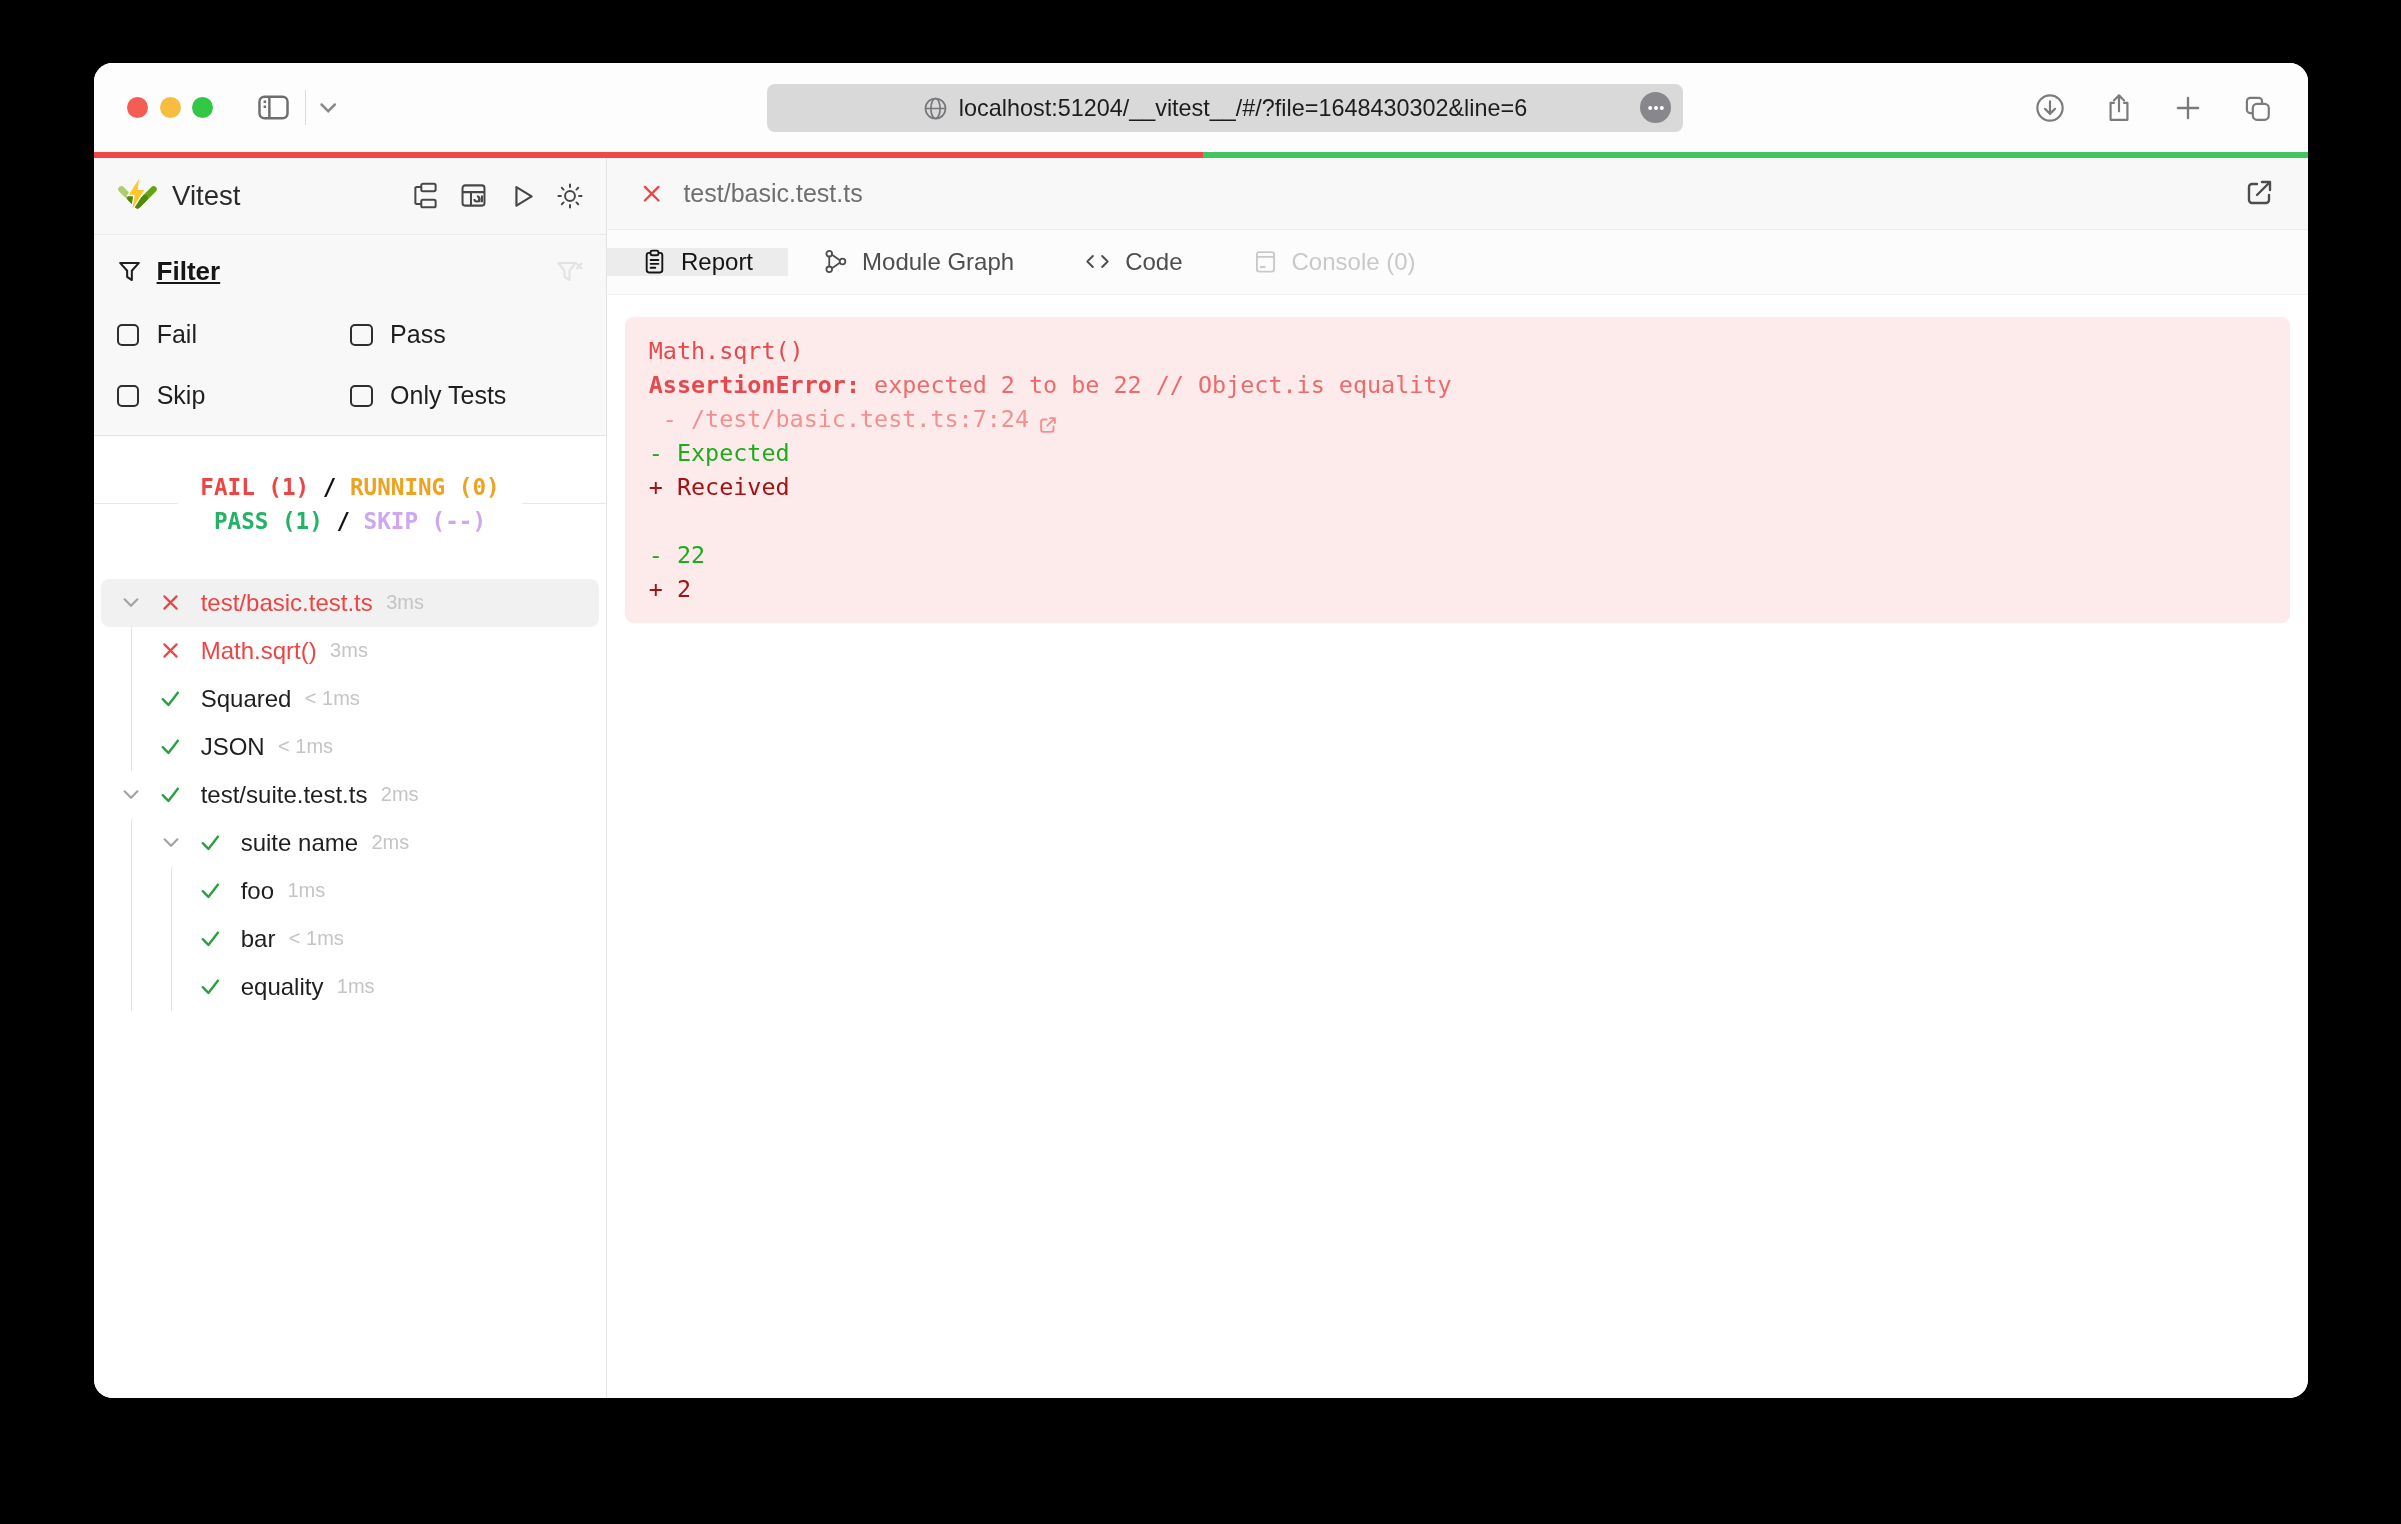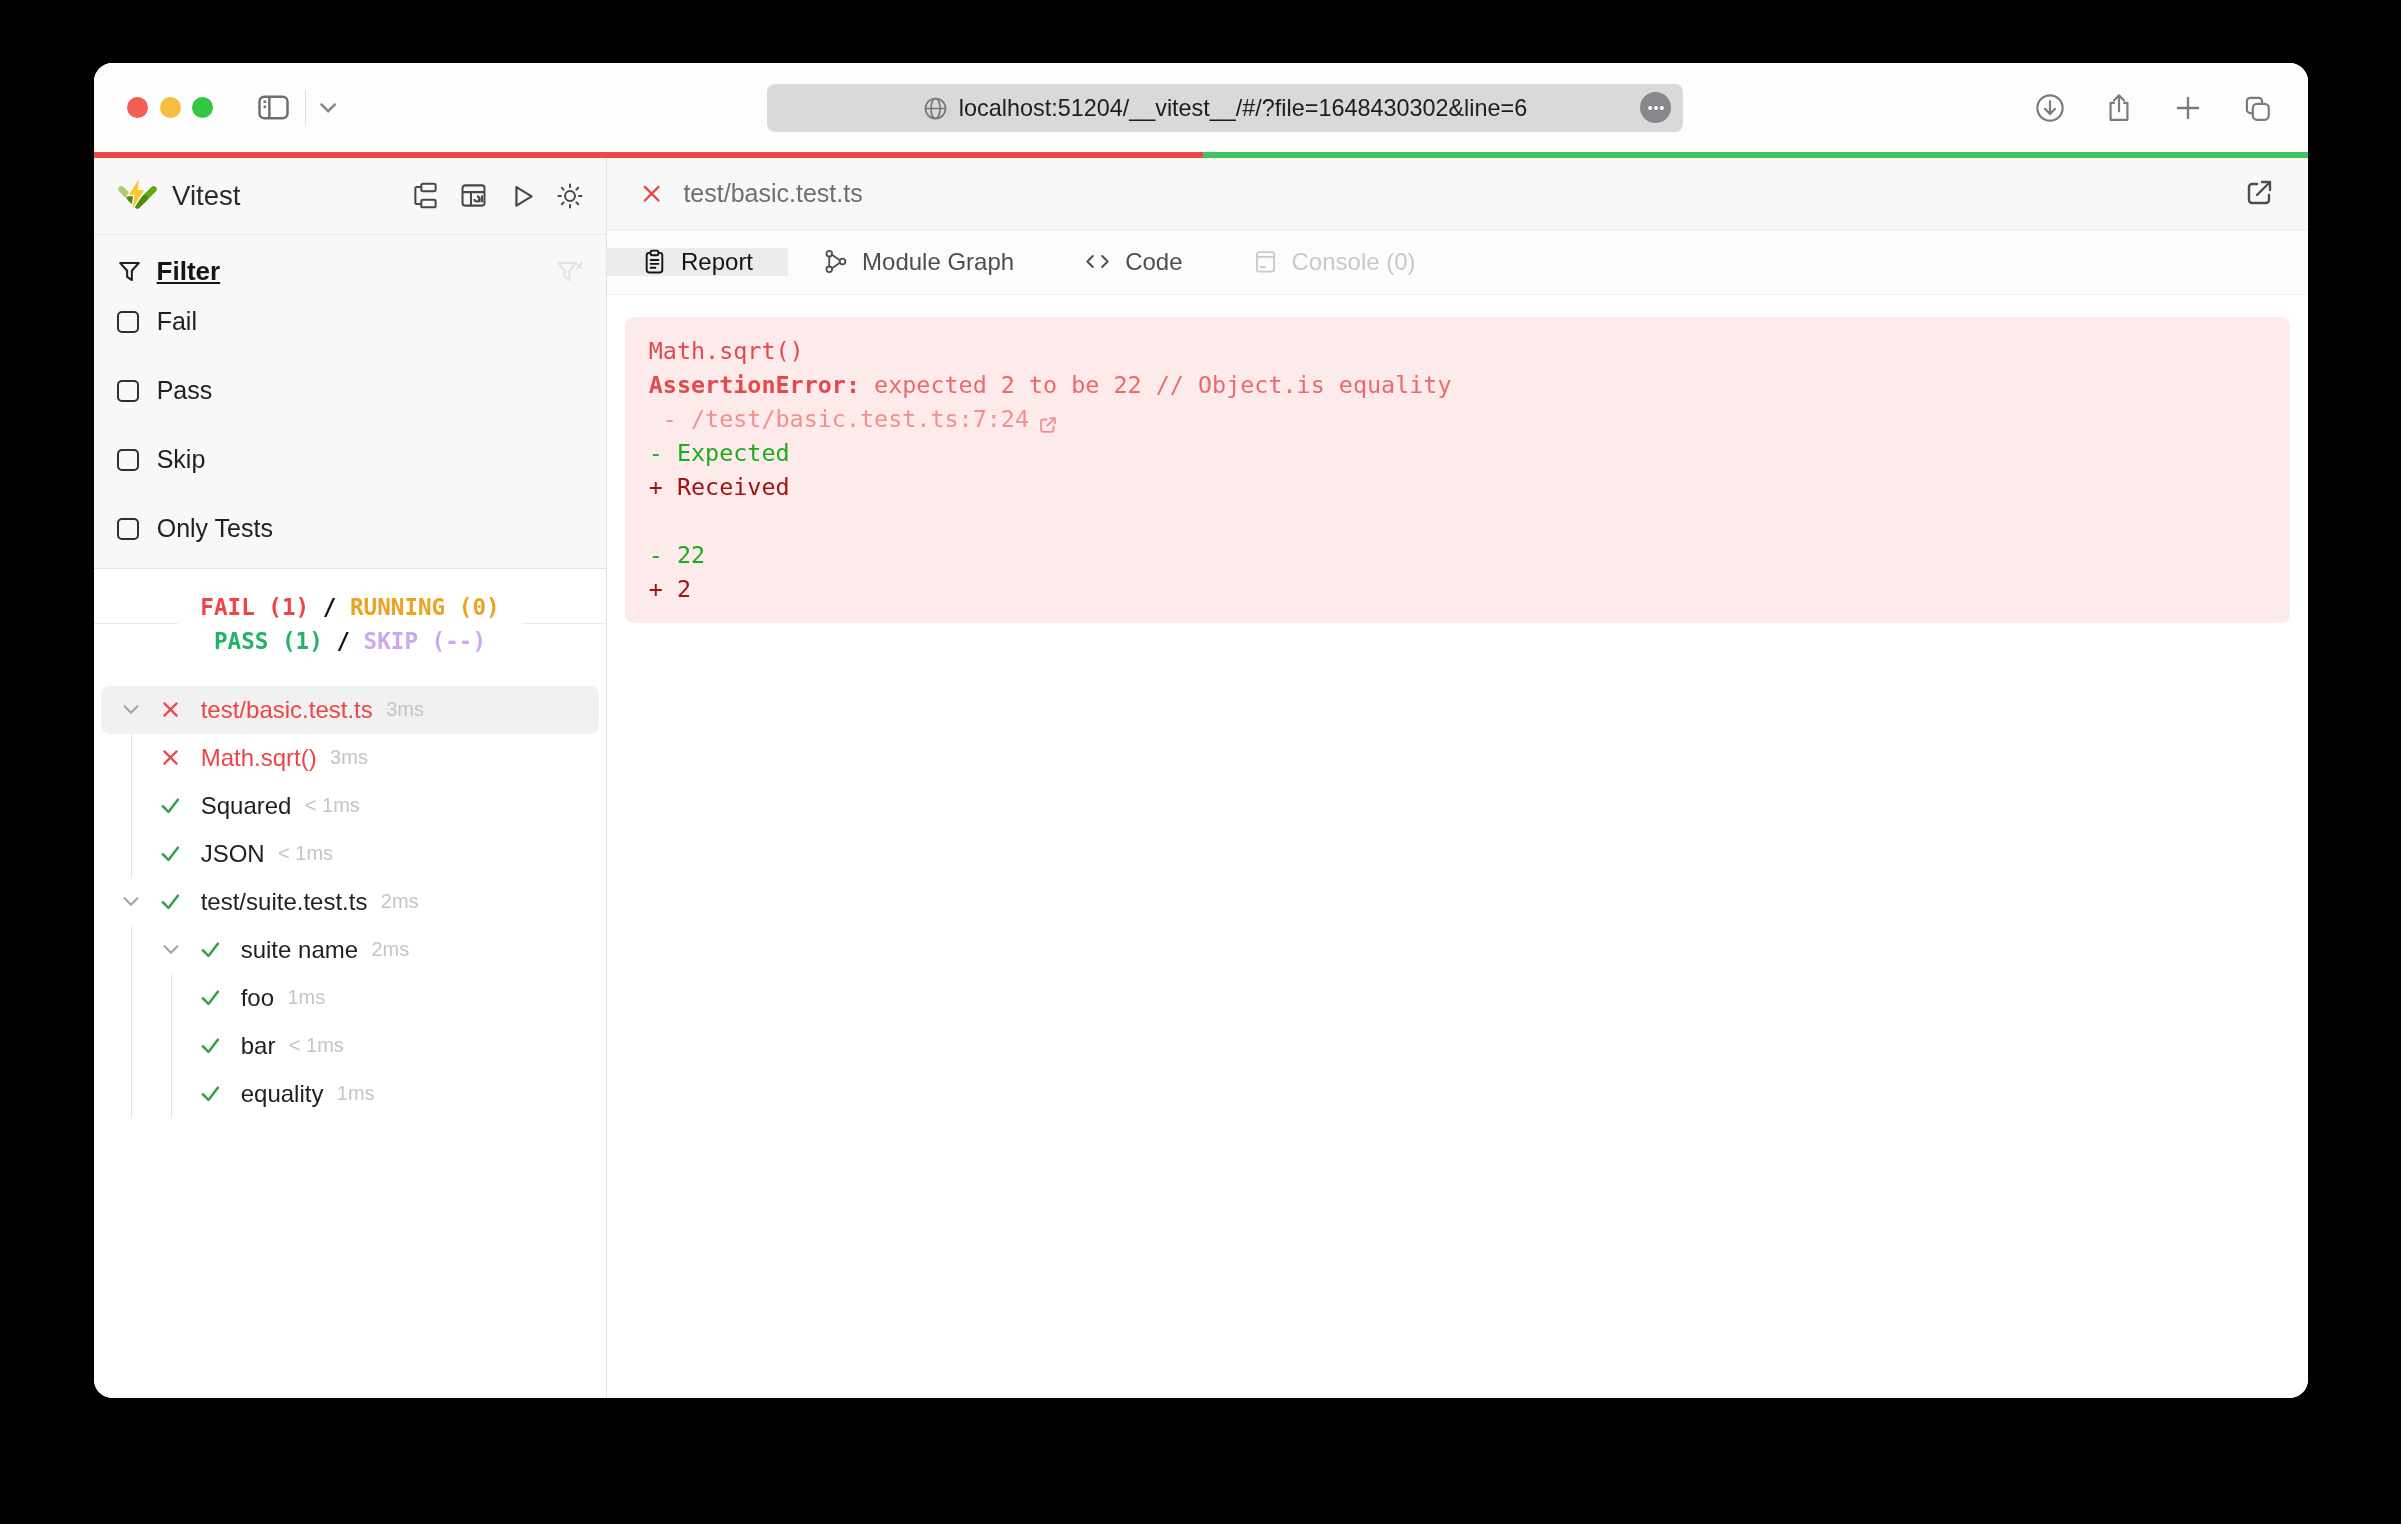--- a/index.html
+++ b/index.html
@@ -38,27 +38,27 @@
   .search-row { height:53px; background:#f8f8f8; border-bottom:0.8px solid #ededed;
                 display:flex; align-items:center; padding:0 22.6px; gap:16.7px; flex:none; }
   .search-input { flex:1; border:none; outline:none; background:transparent; font-size:24px; color:#333;
                   font-family:"Liberation Sans",sans-serif; }
   .search-input::placeholder { color:#c9c9c9; }
   .icon-muted { color:#e2e2e2; display:flex; }
 
   .filter-panel { background:#f8f8f8; border-bottom:0.8px solid #e3e3e3; padding:6.7px 22.6px 25px; flex:none; }
   .filter-title-row { display:flex; align-items:center; gap:15px; height:60px; }
   .filter-title { font-size:26px; font-weight:bold; color:#161616;text-decoration:underline; }
-  .filter-grid { display:grid; grid-template-columns:1fr; row-gap:40px; margin-top:6px; }
+  .filter-grid { display:grid; grid-template-columns:1fr 1fr; row-gap:32px; margin-top:19px; }
   .cb-item { display:flex; align-items:center; gap:17.5px; font-size:25px; color:#1f1f1f; }
   .cb-box { width:22.6px; height:22.6px; border:2.5px solid #2e2e2e; border-radius:5px; background:transparent; flex:none; }
 
   .status-block { position:relative; padding:16.7px 0 13.4px; background:#fff; flex:none; }
   .status-rule { position:absolute; left:0; right:0; top:50%; height:0.8px; background:#e9e9e9; }
-  .status-text { position:relative; margin:4px auto; width:max-content; background:#fff; padding:0 22px;
+  .status-text { position:relative; margin:17px auto; width:max-content; background:#fff; padding:0 22px;
                  text-align:center; font-family:"DejaVu Sans Mono",monospace; font-weight:bold;
                  font-size:22.6px; line-height:34px; white-space:nowrap; }
   .st-fail { color:#ef4444; } .st-running { color:#eda321; } .st-pass { color:#22b366; }
   .st-skip { color:#cda7f0; } .st-slash { color:#111; }
 
   .tree { flex:1; padding:10px 6.7px; overflow:hidden; }
   .tree-row { display:flex; align-items:center; height:48px; padding-left:10px; border-radius:8.4px;
               font-size:24px; color:#1f1f1f; }
   .tree-row.selected { background:#f1f1f1; }
   .tree-row.fail .t-label { color:#ef4444; }

